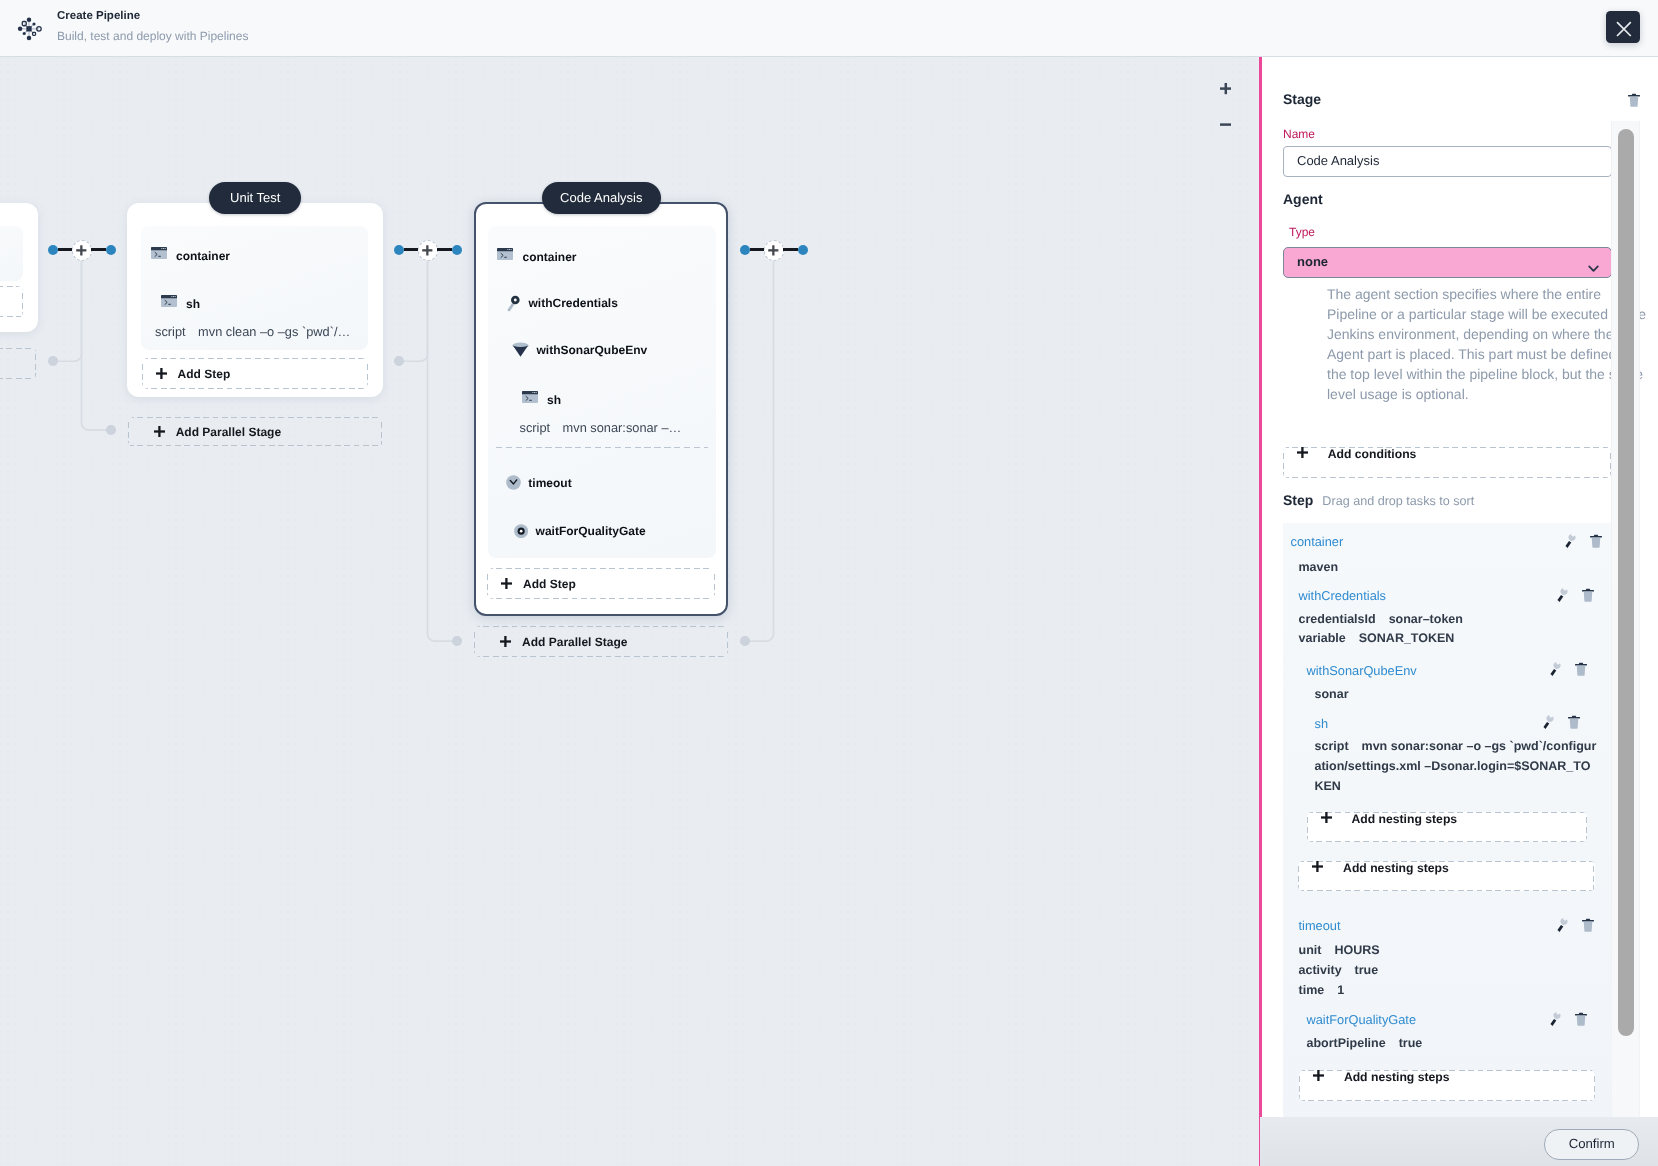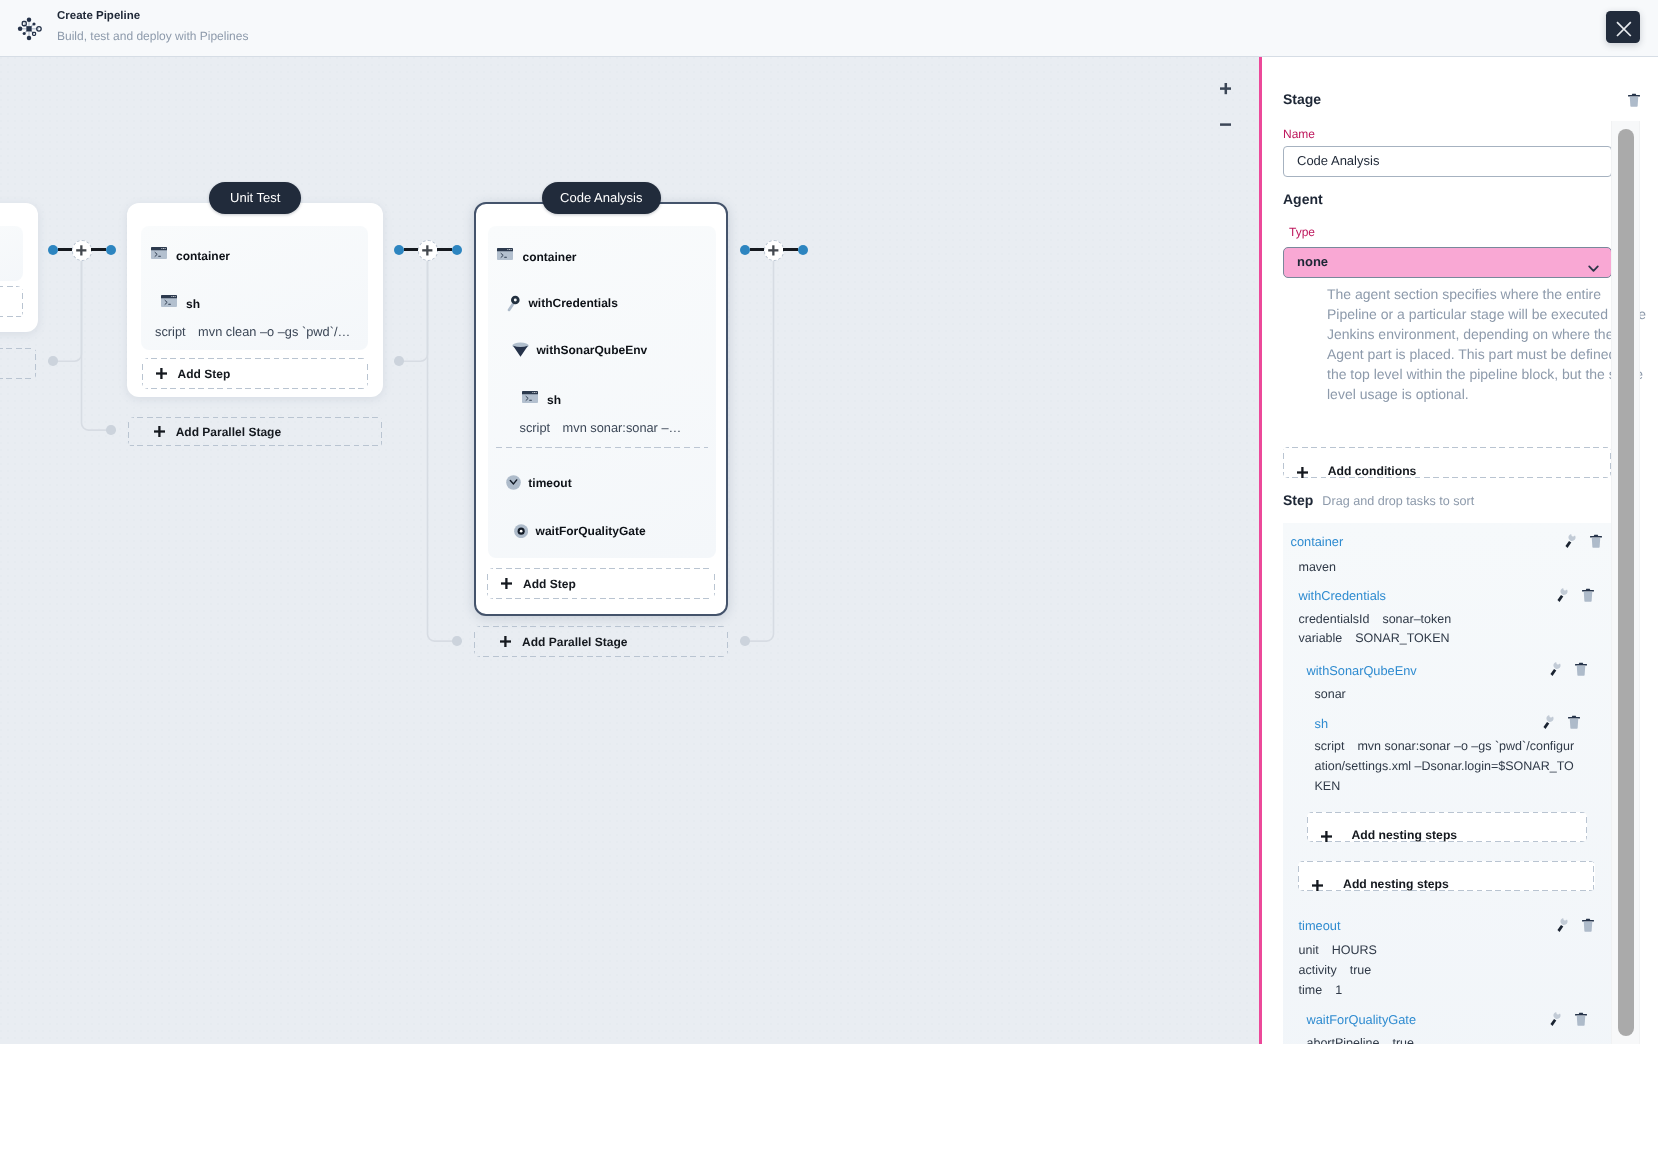--- a/index.html
+++ b/index.html
@@ -1,21 +1,21 @@
 <!DOCTYPE html>
 <html><head>
 <meta charset="utf-8">
 <title>Create Pipeline</title>
 <style>
   html,body{margin:0;padding:0;}
   body{width:1658px;height:1166px;overflow:hidden;
        font-family:"Liberation Sans",sans-serif;
        background:#ffffff;color:#212b3b;
        -webkit-font-smoothing:antialiased;text-rendering:geometricPrecision;}
-  .app{position:relative;width:1658px;height:1044px;overflow:hidden;}
+  .app{position:relative;width:1658px;height:1166px;overflow:hidden;}
 
   
   .hdr{position:absolute;left:0;top:0;width:1658px;height:57px;
        background:#f7f9fb;border-bottom:1px solid #d6dde5;box-sizing:border-box;}
   .hdr-logo{position:absolute;left:15.7px;top:14.5px;width:32px;height:32px;}
   .hdr-logo svg{display:block;}
   .hdr-title{position:absolute;left:57px;top:9px;font-size:11.5px;font-weight:bold;
              color:#1e2736;line-height:14px;}
   .hdr-sub{position:absolute;left:57px;top:29px;font-size:12px;color:#8d9aab;line-height:15px;}
   .hdr-close{position:absolute;left:1606px;top:10.8px;width:34.2px;height:31.9px;border-radius:4.5px;
@@ -79,35 +79,35 @@
   .p-input{position:absolute;left:21px;width:329px;height:31px;border:1.5px solid #a6b2c0;
            border-radius:4px;background:#fff;box-sizing:border-box;font-size:13px;color:#1e2736;
            padding:0 13px;line-height:28px;cursor:text;}
   .p-select{position:absolute;left:21px;width:329px;height:31px;border:1.5px solid #79889b;
             border-radius:5px;background:#f9a8d4;box-sizing:border-box;font-size:13px;
             font-weight:bold;color:#1e2736;padding:0 13px;line-height:28px;cursor:pointer;}
   .p-desc{position:absolute;left:21px;width:326px;font-size:14px;line-height:20.1px;color:#8d9aab;margin-left:44px;}
   .p-sec{position:absolute;font-size:14px;font-weight:bold;color:#1e2736;line-height:16px;}
   .p-sechint{position:absolute;font-size:12.6px;color:#8d9aab;line-height:20.1px;}
   .p-dashed{position:absolute;border-radius:5px;
-            display:flex;align-items:flex-end;box-sizing:border-box;cursor:pointer;background-color:#fff;
+            display:flex;align-items:flex-start;box-sizing:border-box;cursor:pointer;background-color:#fff;
             background-image:
               repeating-linear-gradient(90deg,#b9c4d1 0 5.8px,transparent 5.8px 9.4px),
               repeating-linear-gradient(90deg,#b9c4d1 0 5.8px,transparent 5.8px 9.4px),
               repeating-linear-gradient(0deg,#b9c4d1 0 5.8px,transparent 5.8px 9.4px),
               repeating-linear-gradient(0deg,#b9c4d1 0 5.8px,transparent 5.8px 9.4px);
             background-size:100% 1.4px,100% 1.4px,1.4px 100%,1.4px 100%;
             background-position:0 0,0 100%,0 0,100% 0;
             background-repeat:no-repeat;}
   .p-dashed .lbl{font-size:12.2px;font-weight:bold;color:#15191f;margin-left:19.6px;}
   .p-dashed svg{display:block;}
 
   .task-box{position:absolute;background:linear-gradient(180deg,#f6f9fb 0%,#f1f5f9 100%);}
   .task-name{position:absolute;font-size:12.8px;color:#2e8bd0;cursor:pointer;}
-  .task-param{position:absolute;font-size:12.5px;color:#303a48;white-space:pre;}
+  .task-param{position:absolute;font-size:12.5px;color:#303a48;white-space:pre;font-weight:bold;}
   .t-ico{position:absolute;width:15px;height:15px;cursor:pointer;}
   .t-ico svg{display:block;}
 
   .scrollbar{position:absolute;left:1610.5px;top:121px;width:29px;height:996px;
              background:#f7f8f9;border-left:1px solid #f1f2f3;border-right:1px solid #f1f2f3;box-sizing:border-box;}
   .scrollbar-thumb{position:absolute;left:1618px;top:128.8px;width:16.2px;height:907px;
                    border-radius:8.1px;background:#aaaaaa;}
 
   .footer{position:absolute;left:1259.5px;top:1116.9px;width:398.5px;height:49.1px;
           background:linear-gradient(180deg,#e7eaee 0%,#dfe3e8 100%);box-sizing:border-box;}

